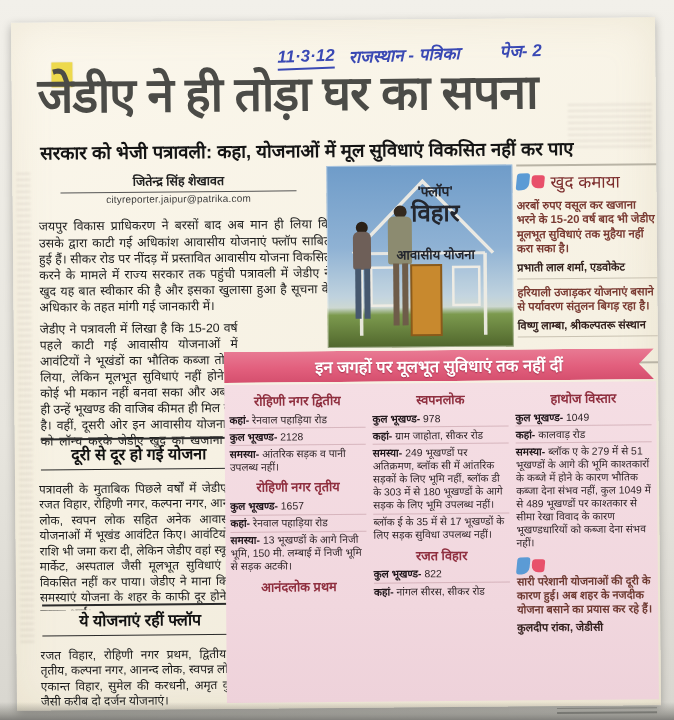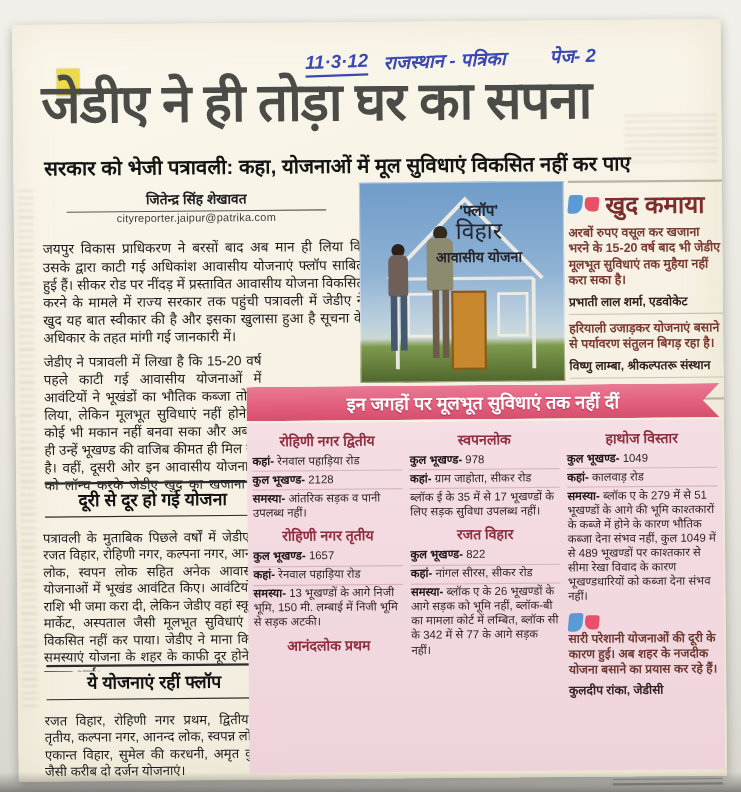--- a/index.html
+++ b/index.html
@@ -48,22 +48,22 @@
   #sec2-header{top:582px;}
   #sec2-body{left:24px;top:614px;width:200px;height:70px;font-size:11.9px;line-height:1.3;}
 
   
   .photo{position:absolute;left:314px;top:146px;width:186px;height:182px;overflow:hidden;
     background:linear-gradient(180deg,#6f9cc9 0%,#8fb2d4 45%,#bfd2de 72%,#cdd8d2 78%,#7c9a4e 82%,#50662c 100%);
     box-shadow:inset 0 0 0 1px rgba(255,255,255,.4);}
   .photo svg{position:absolute;left:0;top:0;}
   .photo-caption{position:absolute;left:50%;top:16px;transform:translateX(-30%);text-align:center;color:#23262e;z-index:3;}
   .photo-caption .l1{font-size:14px;font-weight:700;}
-  .photo-caption .l2{font-size:21px;font-weight:400;line-height:1.05;}
-  .photo-caption .l3{font-size:13px;font-weight:700;margin-top:2px;}
+  .photo-caption .l2{font-size:24px;font-weight:700;line-height:1.05;}
+  .photo-caption .l3{font-size:13px;font-weight:700;margin-top:20px;}
   .person{position:absolute;z-index:2;}
   .person .head{border-radius:50%;margin:0 auto;}
   .person .body{border-radius:6px 6px 3px 3px;margin:-2px auto 0;}
   .person .legs{display:flex;justify-content:center;gap:3px;margin-top:-1px;}
   .person .legs div{width:6px;}
   .p-woman{left:22px;top:56px;width:26px;}
   .p-woman .head{width:12px;height:12px;background:#2b2118;}
   .p-woman .body{width:18px;height:38px;background:#6e5f58;}
   .p-woman .legs div{height:50px;background:#46586e;}
   .p-man{left:58px;top:40px;width:30px;}
@@ -74,21 +74,21 @@
   
   .sidebar{position:absolute;left:504px;top:146px;width:140px;height:192px;
     border-top:2px solid #b9b4a6;border-bottom:2px solid #b9b4a6;padding-top:4px;}
   .q-title-row{display:flex;align-items:center;gap:6px;margin-bottom:5px;}
   .qmarks{display:flex;gap:2px;align-items:flex-start;}
   .qm{display:inline-block;transform:skewX(-6deg);}
   .qm.blue{background:#5b9bd5;}
   .qm.red{background:#e8506a;}
   .qm-lg{width:13px;height:17px;border-radius:3px 3px 7px 3px;}
   .qm-lg.red{height:13px;margin-top:2px;border-radius:3px 3px 3px 7px;}
-  .q-title{font-size:22px;font-weight:700;color:#7c2d2d;}
+  .q-title{font-size:17px;font-weight:400;color:#7c2d2d;}
   .quote-text{margin:0 0 3px;font-size:11.3px;line-height:1.28;font-weight:700;color:#7a3b33;}
   .quote-attr{margin:0 0 6px;font-size:11px;font-weight:700;color:#33211e;
     border-bottom:1px solid #c9c2b2;padding-bottom:4px;}
 
   
   .ribbon{position:absolute;left:210px;top:331px;width:430px;height:31px;
     background:linear-gradient(180deg,#e87a93 0%,#e25f7d 55%,#d54f6e 100%);
     clip-path:polygon(0 0,100% 0,96.5% 50%,100% 100%,0 100%);
     display:flex;align-items:center;justify-content:center;
     color:#fff;font-size:16.5px;font-weight:700;text-shadow:0 1px 1px rgba(120,20,45,.5);}
@@ -205,27 +205,27 @@
           <div class="entry-line"><b>कहां-</b> रेनवाल पहाड़िया रोड</div>
           <div class="entry-line"><b>समस्या-</b> 13 भूखण्डों के आगे निजी भूमि, 150 मी. लम्बाई में निजी भूमि से सड़क अटकी।</div>
         </div>
         <div class="entry-title">आनंदलोक प्रथम</div>
       </div>
     <div class="scheme-col">
         <div class="entry-title">स्वपनलोक</div>
         <div class="entry">
           <div class="entry-line"><b>कुल भूखण्ड-</b> 978</div>
           <div class="entry-line"><b>कहां-</b> ग्राम जाहोता, सीकर रोड</div>
+          <div class="entry-line"><b>समस्या-</b> 249 भूखण्डों पर अतिक्रमण, ब्लॉक सी में आंतरिक सड़कों के लिए भूमि नहीं, ब्लॉक डी के 303 में से 180 भूखण्डों के आगे सड़क के लिए भूमि उपलब्ध नहीं।</div>
           <div class="entry-line">ब्लॉक ई के 35 में से 17 भूखण्डों के लिए सड़क सुविधा उपलब्ध नहीं।</div>
         </div>
         <div class="entry-title">रजत विहार</div>
         <div class="entry">
           <div class="entry-line"><b>कुल भूखण्ड-</b> 822</div>
           <div class="entry-line"><b>कहां-</b> नांगल सीरस, सीकर रोड</div>
-          <div class="entry-line"><b>समस्या-</b> ब्लॉक ए के 26 भूखण्डों के आगे सड़क को भूमि नहीं, ब्लॉक-बी का मामला कोर्ट में लम्बित, ब्लॉक सी के 342 में से 77 के आगे सड़क नहीं।</div>
         </div>
       </div>
     <div class="scheme-col">
       <div class="col-entries">
           <div class="entry-title">हाथोज विस्तार</div>
           <div class="entry">
             <div class="entry-line"><b>कुल भूखण्ड-</b> 1049</div>
             <div class="entry-line"><b>कहां-</b> कालवाड़ रोड</div>
             <div class="entry-line"><b>समस्या-</b> ब्लॉक ए के 279 में से 51 भूखण्डों के आगे की भूमि काश्तकारों के कब्जे में होने के कारण भौतिक कब्जा देना संभव नहीं, कुल 1049 में से 489 भूखण्डों पर काश्तकार से सीमा रेखा विवाद के कारण भूखण्डधारियों को कब्जा देना संभव नहीं।</div>
           </div>

